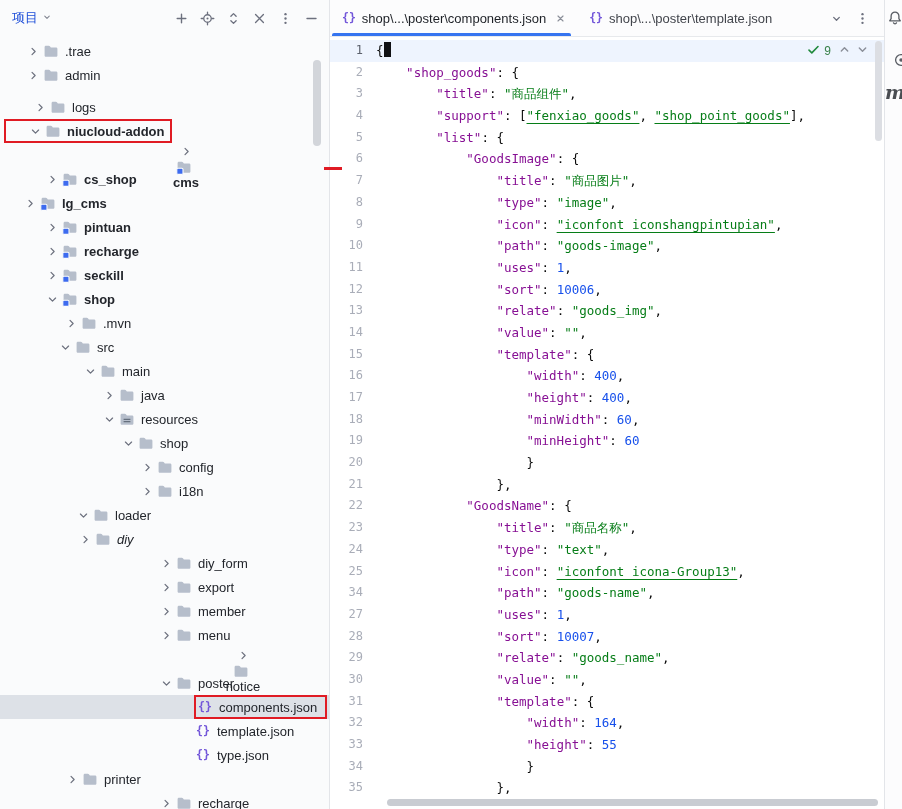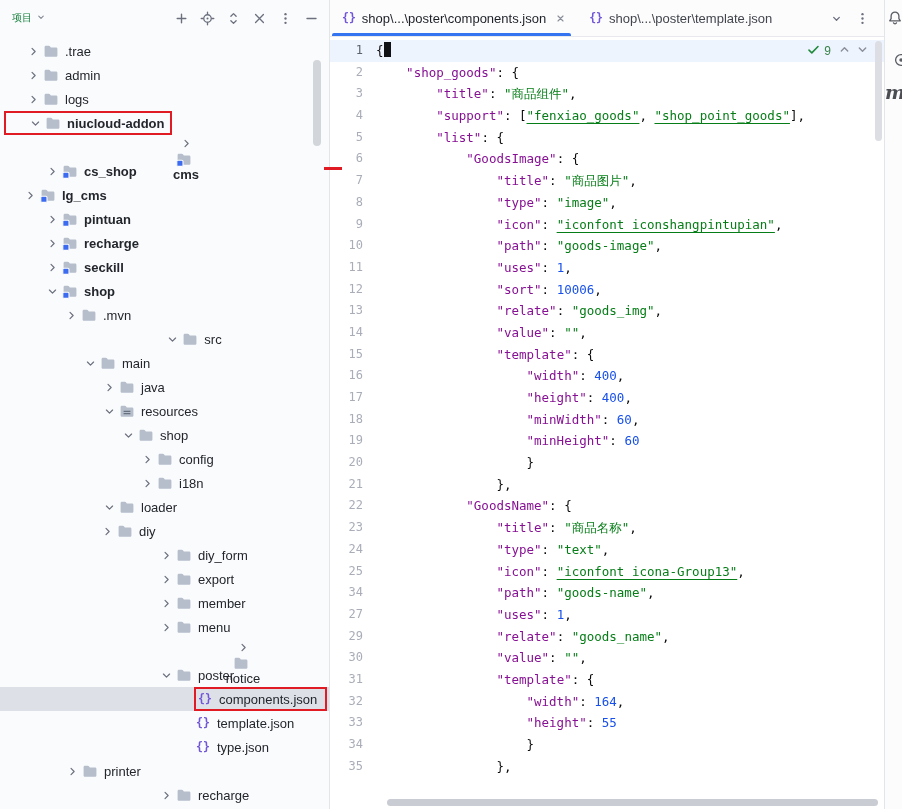--- a/index.html
+++ b/index.html
@@ -4,21 +4,21 @@
 <style>
   *{margin:0;padding:0;box-sizing:border-box}
   html,body{width:902px;height:809px;overflow:hidden;background:#fff;
     font-family:"Liberation Sans",sans-serif}
   #app{position:relative;width:902px;height:809px;display:flex}
 
   
   .left{width:330px;height:100%;background:#fafbfc;border-right:1px solid #e3e5e9;
         position:relative;flex:none;overflow:hidden}
   .phead{height:36px;display:flex;align-items:center;padding:0 6px 0 12px}
-  .ptitle{display:flex;align-items:center;gap:3px;font-size:10px;color:#15803d}
+  .ptitle{display:flex;align-items:center;gap:3px;font-size:13px;color:#1d4ed8}
   .phead .sp{flex:1}
   .hicons{display:flex;align-items:center;gap:2px}
   .hicon{width:24px;height:24px;display:flex;align-items:center;justify-content:center;border-radius:4px}
   .hicon svg{width:15px;height:15px}
   .hchev svg{width:12px;height:12px;opacity:.85}
 
   .tree{padding-top:3px}
   .trow{height:24px;display:flex;align-items:center;font-size:13px;color:#23262c;white-space:nowrap}
   .trow.sel{background:var(--selection)}
   .chev{width:18px;height:16px;flex:none;display:flex;align-items:center;justify-content:center}
@@ -147,21 +147,21 @@
               <path d="M6.2 4.2 10 8l-3.8 3.8" fill="none" stroke="#6c707e" stroke-width="1.5" stroke-linecap="round" stroke-linejoin="round"></path>
             </svg>
           </span>
           <span class="ticon">
             <svg viewBox="0 0 16 16" width="16" height="16">
               <path d="M1.6 4.1c0-.75.6-1.35 1.35-1.35h2.9c.42 0 .8.19 1.06.52l.95 1.18h5.2c.75 0 1.35.6 1.35 1.35v6.6c0 .75-.6 1.35-1.35 1.35H2.95c-.75 0-1.35-.6-1.35-1.35z" fill="#b6becb"></path>
             </svg>
           </span>
           <span class="tlabel">admin</span>
         </div>
-        <div class="trow" style="padding-left: 24px;">
+        <div class="trow" style="padding-left: 31px; margin-top: 8px;">
           <span class="chev">
             <svg viewBox="0 0 16 16" width="16" height="16">
               <path d="M6.2 4.2 10 8l-3.8 3.8" fill="none" stroke="#6c707e" stroke-width="1.5" stroke-linecap="round" stroke-linejoin="round"></path>
             </svg>
           </span>
           <span class="ticon">
             <svg viewBox="0 0 16 16" width="16" height="16">
               <path d="M1.6 4.1c0-.75.6-1.35 1.35-1.35h2.9c.42 0 .8.19 1.06.52l.95 1.18h5.2c.75 0 1.35.6 1.35 1.35v6.6c0 .75-.6 1.35-1.35 1.35H2.95c-.75 0-1.35-.6-1.35-1.35z" fill="#b6becb"></path>
             </svg>
           </span>
@@ -286,21 +286,21 @@
               <path d="M6.2 4.2 10 8l-3.8 3.8" fill="none" stroke="#6c707e" stroke-width="1.5" stroke-linecap="round" stroke-linejoin="round"></path>
             </svg>
           </span>
           <span class="ticon">
             <svg viewBox="0 0 16 16" width="16" height="16">
               <path d="M1.6 4.1c0-.75.6-1.35 1.35-1.35h2.9c.42 0 .8.19 1.06.52l.95 1.18h5.2c.75 0 1.35.6 1.35 1.35v6.6c0 .75-.6 1.35-1.35 1.35H2.95c-.75 0-1.35-.6-1.35-1.35z" fill="#b6becb"></path>
             </svg>
           </span>
           <span class="tlabel">.mvn</span>
         </div>
-        <div class="trow" style="padding-left: 56px; justify-content: center;">
+        <div class="trow" style="padding-left: 56px;">
           <span class="chev">
             <svg viewBox="0 0 16 16" width="16" height="16">
               <path d="M4.2 6.2 8 10l3.8-3.8" fill="none" stroke="#6c707e" stroke-width="1.5" stroke-linecap="round" stroke-linejoin="round"></path>
             </svg>
           </span>
           <span class="ticon">
             <svg viewBox="0 0 16 16" width="16" height="16">
               <path d="M1.6 4.1c0-.75.6-1.35 1.35-1.35h2.9c.42 0 .8.19 1.06.52l.95 1.18h5.2c.75 0 1.35.6 1.35 1.35v6.6c0 .75-.6 1.35-1.35 1.35H2.95c-.75 0-1.35-.6-1.35-1.35z" fill="#b6becb"></path>
             </svg>
           </span>
@@ -378,34 +378,34 @@
               <path d="M6.2 4.2 10 8l-3.8 3.8" fill="none" stroke="#6c707e" stroke-width="1.5" stroke-linecap="round" stroke-linejoin="round"></path>
             </svg>
           </span>
           <span class="ticon">
             <svg viewBox="0 0 16 16" width="16" height="16">
               <path d="M1.6 4.1c0-.75.6-1.35 1.35-1.35h2.9c.42 0 .8.19 1.06.52l.95 1.18h5.2c.75 0 1.35.6 1.35 1.35v6.6c0 .75-.6 1.35-1.35 1.35H2.95c-.75 0-1.35-.6-1.35-1.35z" fill="#b6becb"></path>
             </svg>
           </span>
           <span class="tlabel">i18n</span>
         </div>
-        <div class="trow" style="padding-left: 100px;">
+        <div class="trow" style="padding-left: 74px;">
           <span class="chev">
             <svg viewBox="0 0 16 16" width="16" height="16">
               <path d="M4.2 6.2 8 10l3.8-3.8" fill="none" stroke="#6c707e" stroke-width="1.5" stroke-linecap="round" stroke-linejoin="round"></path>
             </svg>
           </span>
           <span class="ticon">
             <svg viewBox="0 0 16 16" width="16" height="16">
               <path d="M1.6 4.1c0-.75.6-1.35 1.35-1.35h2.9c.42 0 .8.19 1.06.52l.95 1.18h5.2c.75 0 1.35.6 1.35 1.35v6.6c0 .75-.6 1.35-1.35 1.35H2.95c-.75 0-1.35-.6-1.35-1.35z" fill="#b6becb"></path>
             </svg>
           </span>
           <span class="tlabel">loader</span>
         </div>
-        <div class="trow" style="padding-left: 98px;">
+        <div class="trow" style="padding-left: 76px; font-style: italic;">
           <span class="chev">
             <svg viewBox="0 0 16 16" width="16" height="16">
               <path d="M6.2 4.2 10 8l-3.8 3.8" fill="none" stroke="#6c707e" stroke-width="1.5" stroke-linecap="round" stroke-linejoin="round"></path>
             </svg>
           </span>
           <span class="ticon">
             <svg viewBox="0 0 16 16" width="16" height="16">
               <path d="M1.6 4.1c0-.75.6-1.35 1.35-1.35h2.9c.42 0 .8.19 1.06.52l.95 1.18h5.2c.75 0 1.35.6 1.35 1.35v6.6c0 .75-.6 1.35-1.35 1.35H2.95c-.75 0-1.35-.6-1.35-1.35z" fill="#b6becb"></path>
             </svg>
           </span>
@@ -668,20 +668,24 @@
             <span class="gut">25</span>
             <span class="src"><span>                </span><span class="tk-k">"icon"</span><span>: </span><span class="tk-e">"iconfont icona-Group13"</span><span>,</span></span>
           </div>
           <div class="cl">
             <span class="gut">34</span>
             <span class="src"><span>                </span><span class="tk-k">"path"</span><span>: </span><span class="tk-s">"goods-name"</span><span>,</span></span>
           </div>
           <div class="cl">
             <span class="gut">27</span>
             <span class="src"><span>                </span><span class="tk-k">"uses"</span><span>: </span><span class="tk-n">1</span><span>,</span></span>
+          </div>
+          <div class="cl">
+            <span class="gut">28</span>
+            <span class="src"><span>                </span><span class="tk-k">"sort"</span><span>: </span><span class="tk-n">10007</span><span>,</span></span>
           </div>
           <div class="cl">
             <span class="gut">29</span>
             <span class="src"><span>                </span><span class="tk-k">"relate"</span><span>: </span><span class="tk-s">"goods_name"</span><span>,</span></span>
           </div>
           <div class="cl">
             <span class="gut">30</span>
             <span class="src"><span>                </span><span class="tk-k">"value"</span><span>: </span><span class="tk-s">""</span><span>,</span></span>
           </div>
           <div class="cl">

